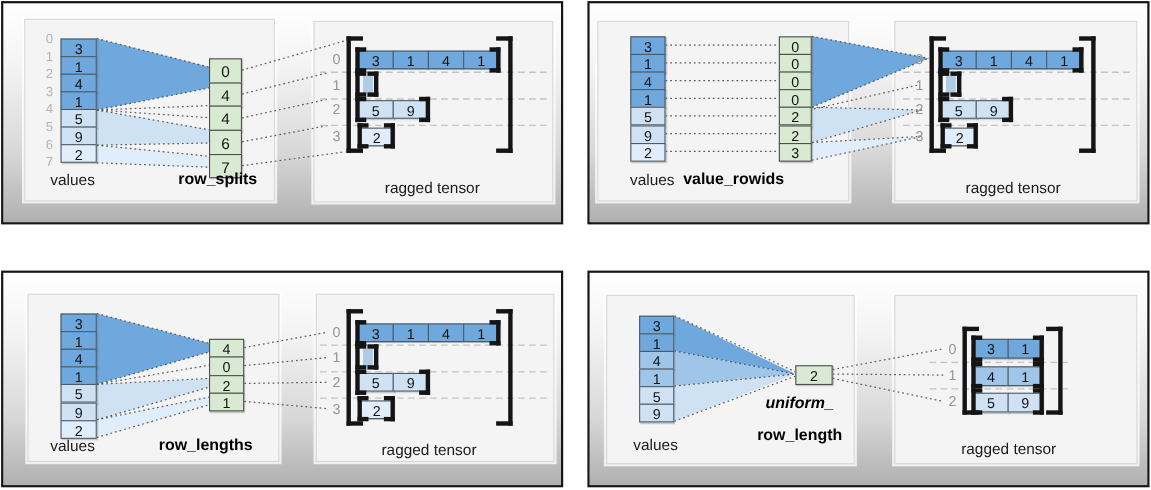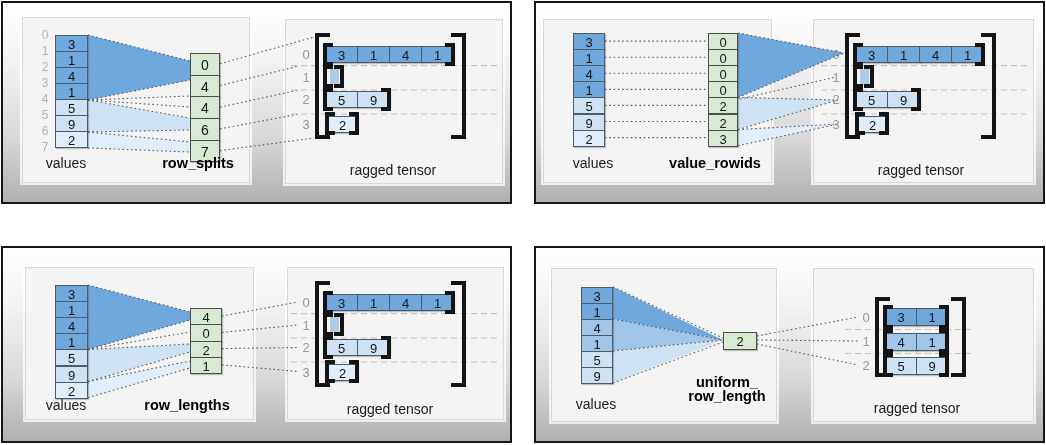--- a/index.html
+++ b/index.html
@@ -185,21 +185,21 @@
     <div class="lbl gray" style="left: 836px; top: 99px;">2</div>
     <div class="cell" style="left: 855px; top: 91px; width: 33px; height: 17px; background: rgb(207, 226, 243); font-size: 13px; line-height: 17px;">5</div>
     <div class="cell" style="left: 887px; top: 91px; width: 33px; height: 17px; background: rgb(207, 226, 243); font-size: 13px; line-height: 17px;">9</div>
     <div class="brk l" style="left: 853px; top: 87.5px; width: 10px; height: 23px;"></div>
     <div class="brk r" style="left: 911px; top: 87.5px; width: 10px; height: 23px;"></div>
     <div class="lbl gray" style="left: 836px; top: 123.5px;">3</div>
     <div class="cell" style="left: 857px; top: 115.5px; width: 31px; height: 17px; background: rgb(224, 237, 250); font-size: 13px; line-height: 17px;">2</div>
     <div class="brk l" style="left: 855px; top: 112px; width: 10px; height: 23px;"></div>
     <div class="brk r" style="left: 879px; top: 112px; width: 10px; height: 23px;"></div>
     <div class="lbl" style="left: 593px; top: 163px;">values</div>
-    <div class="lbl bold" style="left: 715px; top: 163px;">value_rowids</div>
+    <div class="lbl bold" style="left: 667px; top: 163px;">value_rowids</div>
     <div class="lbl" style="left: 921px; top: 170px;">ragged tensor</div>
     <div class="cell" style="left: 55px; top: 285px; width: 33px; height: 17.1px; background: rgb(111, 168, 220); font-size: 13px; line-height: 17.1px;">3</div>
     <div class="cell" style="left: 55px; top: 301.1px; width: 33px; height: 17.1px; background: rgb(111, 168, 220); font-size: 13px; line-height: 17.1px;">1</div>
     <div class="cell" style="left: 55px; top: 317.2px; width: 33px; height: 17.1px; background: rgb(111, 168, 220); font-size: 13px; line-height: 17.1px;">4</div>
     <div class="cell" style="left: 55px; top: 333.3px; width: 33px; height: 17.1px; background: rgb(111, 168, 220); font-size: 13px; line-height: 17.1px;">1</div>
     <div class="cell" style="left: 55px; top: 349.4px; width: 33px; height: 17.1px; background: rgb(207, 226, 243); font-size: 13px; line-height: 17.1px;">5</div>
     <div class="cell" style="left: 55px; top: 365.5px; width: 33px; height: 17.1px; background: rgb(207, 226, 243); font-size: 13px; line-height: 17.1px;">9</div>
     <div class="cell" style="left: 55px; top: 381.6px; width: 33px; height: 17.1px; background: rgb(224, 237, 250); font-size: 13px; line-height: 17.1px;">2</div>
     <div class="cell" style="left: 190px; top: 308px; width: 32px; height: 17.25px; background: rgb(217, 234, 211); font-size: 13px; line-height: 17.25px; border-color: rgb(77, 77, 77);">4</div>
     <div class="cell" style="left: 190px; top: 324.25px; width: 32px; height: 17.25px; background: rgb(217, 234, 211); font-size: 13px; line-height: 17.25px; border-color: rgb(77, 77, 77);">0</div>
@@ -248,16 +248,16 @@
     <div class="cell" style="left: 885px; top: 332.5px; width: 32px; height: 18px; background: rgb(159, 197, 232); font-size: 13px; line-height: 18px;">4</div>
     <div class="cell" style="left: 916px; top: 332.5px; width: 32px; height: 18px; background: rgb(159, 197, 232); font-size: 13px; line-height: 18px;">1</div>
     <div class="brk l" style="left: 883px; top: 329px; width: 10px; height: 24px;"></div>
     <div class="brk r" style="left: 939px; top: 329px; width: 10px; height: 24px;"></div>
     <div class="lbl gray" style="left: 866px; top: 365px;">2</div>
     <div class="cell" style="left: 885px; top: 356.5px; width: 32px; height: 18px; background: rgb(207, 226, 243); font-size: 13px; line-height: 18px;">5</div>
     <div class="cell" style="left: 916px; top: 356.5px; width: 32px; height: 18px; background: rgb(207, 226, 243); font-size: 13px; line-height: 18px;">9</div>
     <div class="brk l" style="left: 883px; top: 353px; width: 10px; height: 24px;"></div>
     <div class="brk r" style="left: 939px; top: 353px; width: 10px; height: 24px;"></div>
     <div class="lbl" style="left: 596px; top: 404px;">values</div>
-    <div class="lbl bold" style="left: 727px; top: 382px;">uniform_</div>
+    <div class="lbl bold" style="left: 727px; top: 367px; font-style: italic;">uniform_</div>
     <div class="lbl bold" style="left: 727px; top: 396px;">row_length</div>
     <div class="lbl" style="left: 917px; top: 408px;">ragged tensor</div>
   </div>
 
 </body></html>

